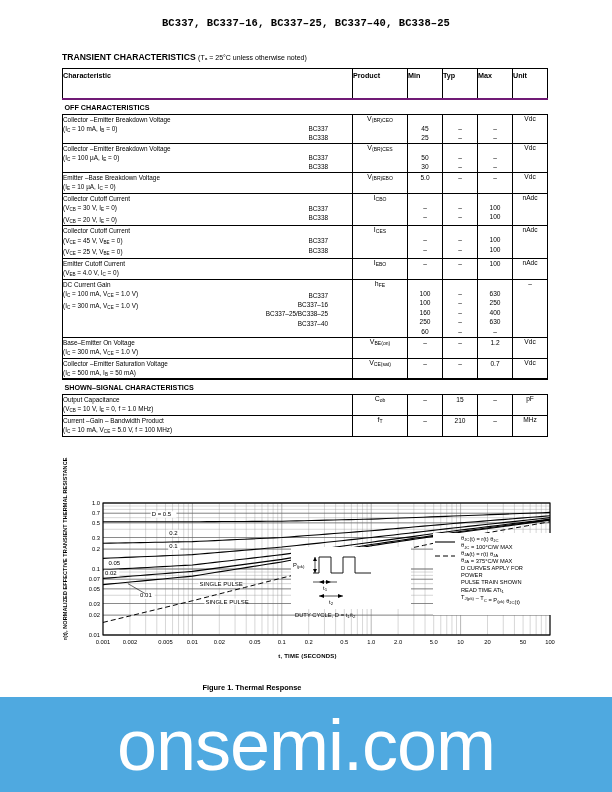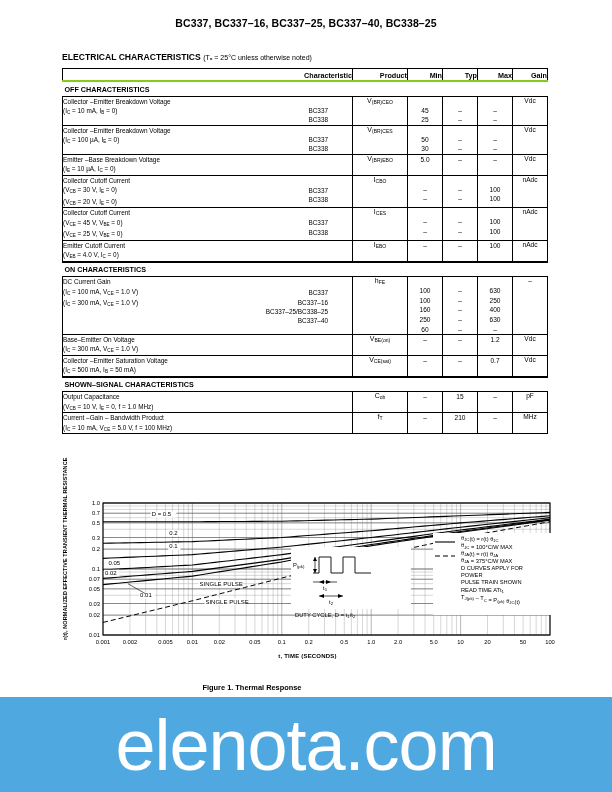--- a/index.html
+++ b/index.html
@@ -5,36 +5,36 @@
   html,body{margin:0;padding:0;}
   body{
     width:612px;height:792px;background:#ffffff;
     font-family:"Liberation Sans", sans-serif;
     color:#000;position:relative;overflow:hidden;
   }
   .page{position:absolute;inset:0;}
   
   .doc-title{
     position:absolute;top:17px;left:0;width:612px;text-align:center;
-    font-size:10.5px;font-weight:bold;letter-spacing:.1px;
+    font-size:10.5px;font-weight:bold;letter-spacing:.1px;font-family:Liberation Mono, monospace;
   }
   .sect-title{
     position:absolute;top:52px;left:62px;font-size:8.6px;font-weight:bold;
   }
   .sect-title .cond{font-weight:normal;font-size:7px;}
   
   .tbl{
     position:absolute;left:62px;top:68px;width:485px;
     border-collapse:collapse;table-layout:fixed;
     font-size:6.4px;
   }
   .tbl td,.tbl th{border:1px solid #000;padding:0;vertical-align:top;}
   .tbl th{
-    font-size:7.2px;font-weight:bold;text-align:right;padding:2px 0 0;
-    border-bottom:2px solid #84cc16;
+    font-size:7.2px;font-weight:bold;text-align:left;padding:2px 0 18px;
+    border-bottom:2px solid #701a75;
   }
   .tbl .colc{width:290px;}
   .tbl .cols{width:55px;}
   .tbl .colv{width:35px;}
   .tbl .colu{width:35px;}
   .grouprow td{
     border-left:none;border-right:none;border-top:2px solid #000;border-bottom:none;
     font-size:7.2px;font-weight:bold;padding:2.5px 0 2px 2px;
   }
   .grouprow.first td{border-top:none;}
@@ -70,41 +70,41 @@
   }
 </style>
 </head>
 <body>
 
 <div class="page">
 
   <div class="doc-title">BC337, BC337–16, BC337–25, BC337–40, BC338–25</div>
 
   <div class="sect-title">
-    <span>ELECTRICAL CHARACTERISTICS</span>
+    <span>TRANSIENT CHARACTERISTICS</span>
     <span class="cond">(Tₐ = 25°C unless otherwise noted)</span>
   </div>
 
   <table class="tbl">
     <colgroup>
       <col class="colc">
         <col class="cols">
         <col class="colv">
         <col class="colv">
         <col class="colv">
         <col class="colu">
     </colgroup>
     <thead>
       <tr>
         <th>Characteristic</th>
         <th>Product</th>
         <th>Min</th>
         <th>Typ</th>
         <th>Max</th>
-        <th>Gain</th>
+        <th>Unit</th>
       </tr>
     </thead>
     <tbody id="tbody">
         <tr class="grouprow first">
           <td colspan="6">OFF CHARACTERISTICS</td>
         </tr>
         <tr>
           <td class="charcell">
             <span class="desc">Collector –Emitter Breakdown Voltage</span>
             <span class="desc">(I<sub>C</sub> = 10 mA, I<sub>B</sub> = 0)</span>
@@ -240,23 +240,20 @@
           <td class="valcell">
             <span class="v">–</span>
           </td>
           <td class="valcell">
             <span class="v">–</span>
           </td>
           <td class="valcell">
             <span class="v">100</span>
           </td>
           <td class="unitcell">nAdc</td>
-        </tr>
-        <tr class="grouprow">
-          <td colspan="6">ON CHARACTERISTICS</td>
         </tr>
         <tr>
           <td class="charcell">
             <span class="desc">DC Current Gain</span>
             <span class="desc">(I<sub>C</sub> = 100 mA, V<sub>CE</sub> = 1.0 V)</span>
             <span class="extra">(I<sub>C</sub> = 300 mA, V<sub>CE</sub> = 1.0 V)</span>
             <span class="parts" style="top:11px">
               <span>BC337</span>
               <span>BC337–16</span>
               <span>BC337–25/BC338–25</span>
@@ -531,15 +528,15 @@
 
     <div class="xlab">t, TIME (SECONDS)</div>
   </div>
 
   <div class="figcap">Figure 1. Thermal Response</div>
 
   <div class="footer-rule"></div>
   <div class="foot-url">http://onsemi.com</div>
   <div class="foot-page">2</div>
   <div class="wmband"></div>
-  <div class="wmtext">elenota.com</div>
+  <div class="wmtext">onsemi.com</div>
 
 </div>
 
 </body></html>

